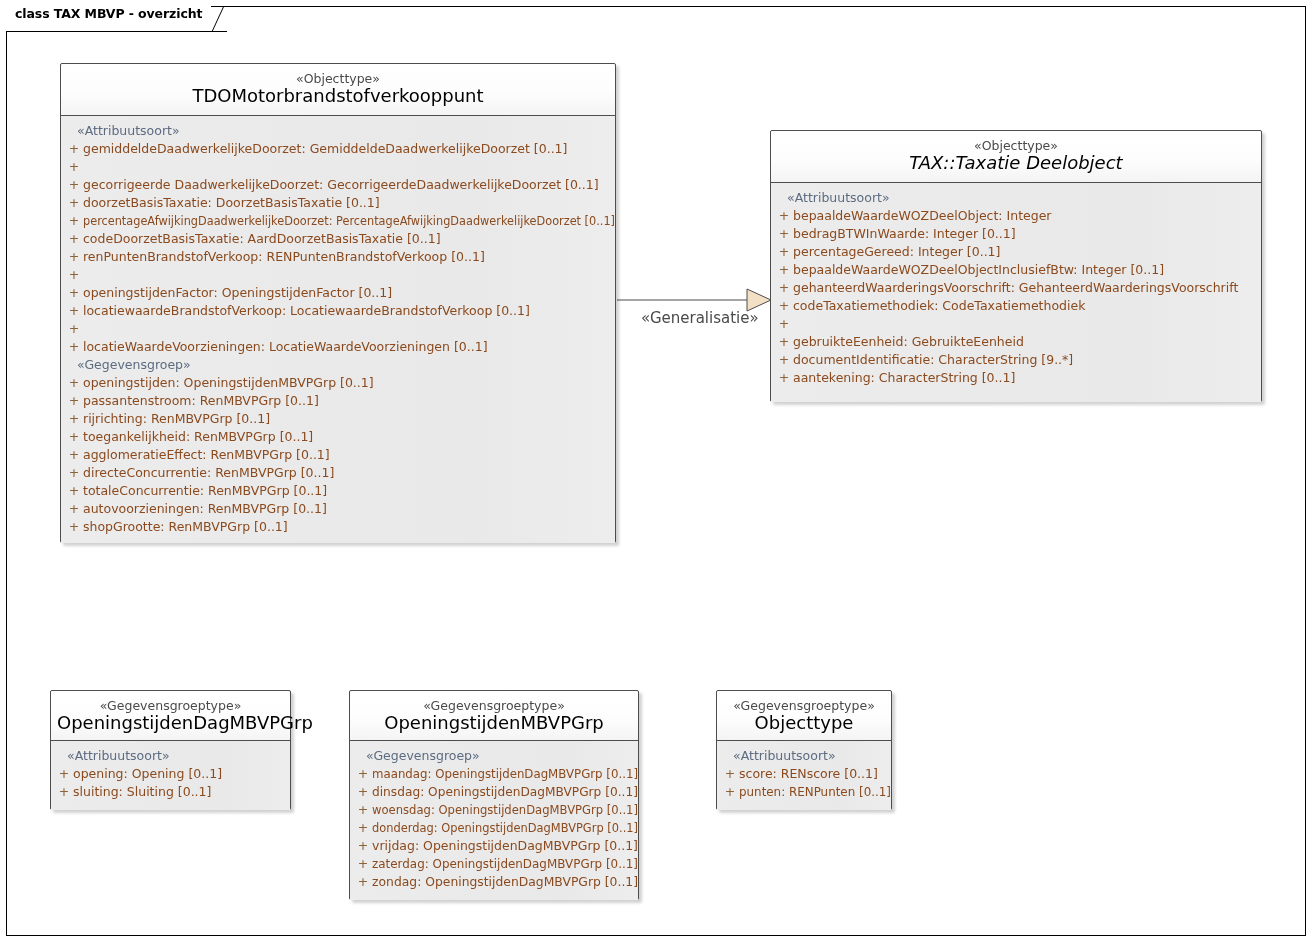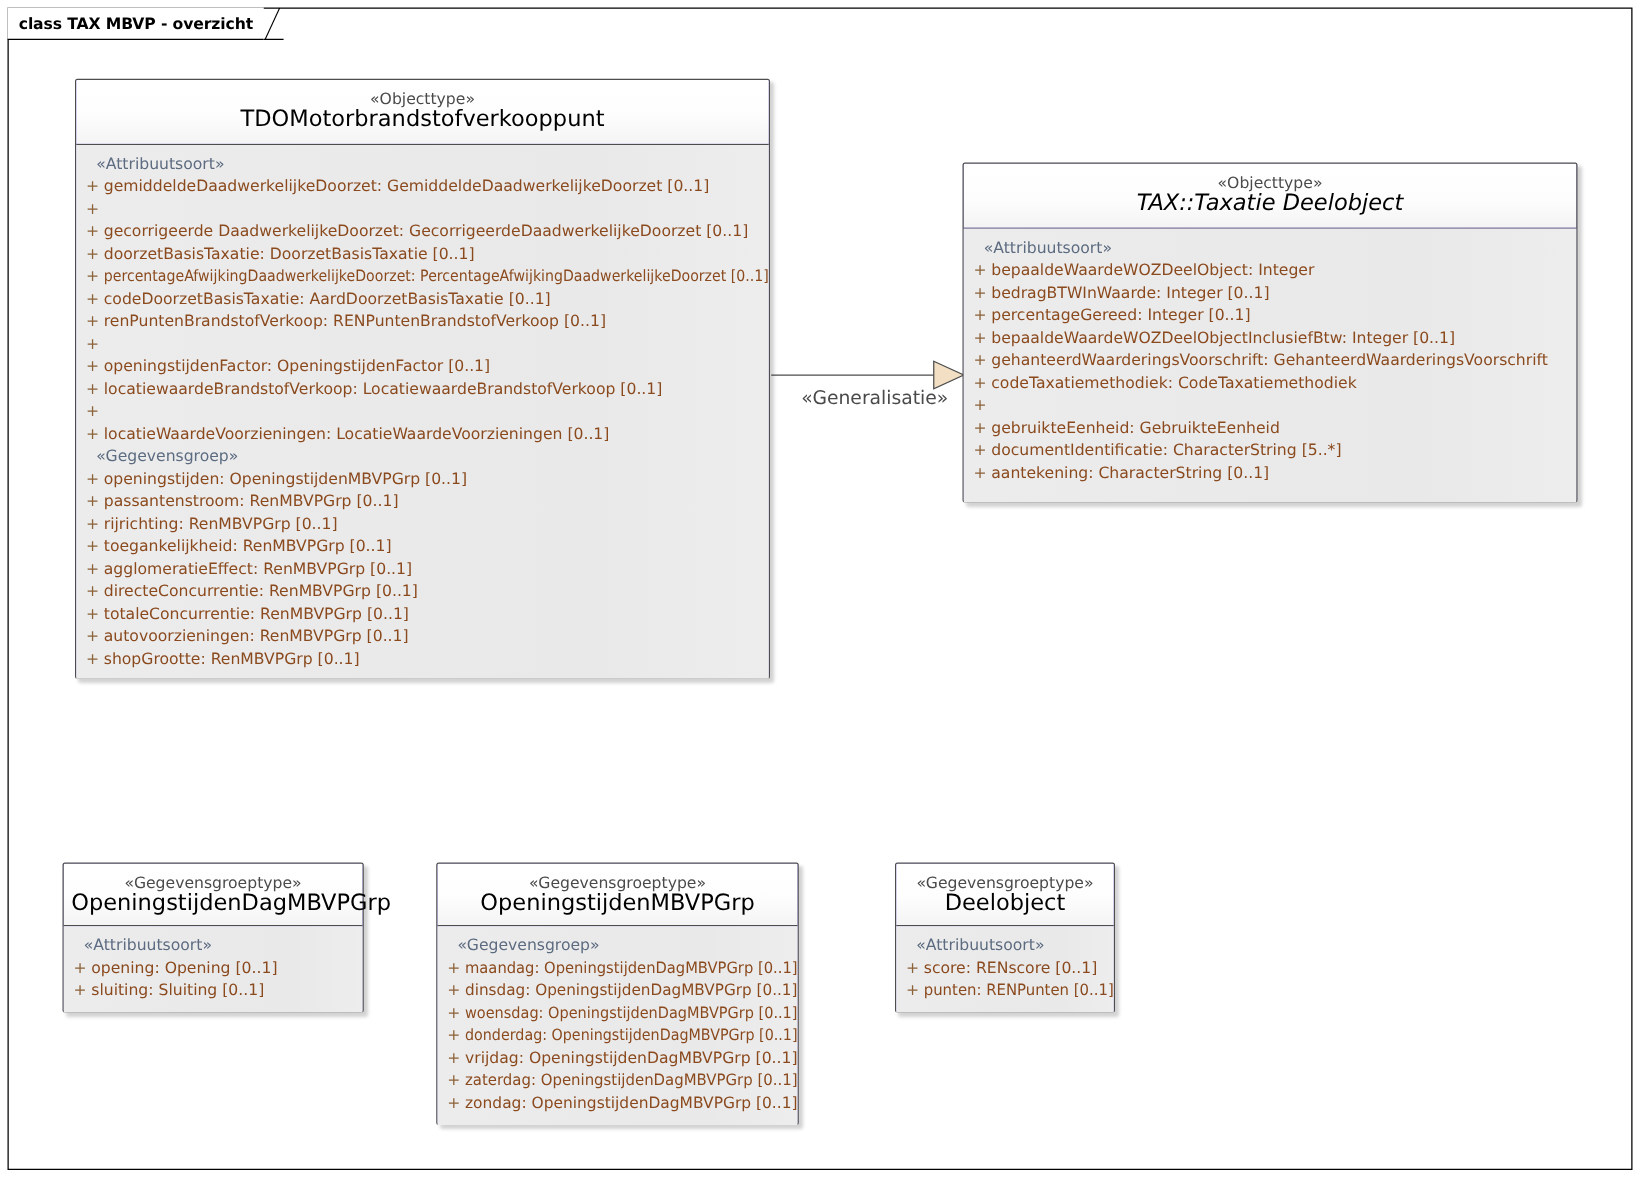--- a/index.html
+++ b/index.html
@@ -46,21 +46,20 @@
     align-items: center;
     z-index: 5;
   }
   .title-tab-body {
     height: 26px;
     box-sizing: border-box;
     border-right: none;
     background: #ffffff;
     padding: 0 9px 0 9px;
     display: flex;
-    align-items: center;
     border-bottom: 1px solid #000000;
   }
   .title-tab-text {
     font-size: 12.5px;
     font-weight: bold;
     color: #000000;
     white-space: nowrap;
     letter-spacing: -0.1px;
   }
   .title-tab-slant {
@@ -87,21 +86,21 @@
     width: 16px;
     height: 1px;
     background: #000000;
   }
 
   
   .uml-class {
     position: absolute;
     box-sizing: border-box;
     border: 1px solid #4d4d4d;
-    background: #c4b5fd;
+    background: #1d4ed8;
     box-shadow: 3px 3px 3px rgba(0,0,0,0.18);
     border-radius: 2px;
   }
   .uml-header {
     box-sizing: border-box;
     background: linear-gradient(to bottom, #ffffff 0%, #fdfdfd 55%, #f4f4f4 100%);
     border-bottom: 1px solid #4d4d4d;
     text-align: center;
     padding: 7px 6px 8px 6px;
     border-radius: 1px 1px 0 0;
@@ -317,21 +316,21 @@
         </div>
         <div class="attr-row">
           <span class="attr-vis">+</span>
         </div>
         <div class="attr-row">
           <span class="attr-vis">+</span>
           <span class="attr-text">gebruikteEenheid: GebruikteEenheid</span>
         </div>
         <div class="attr-row">
           <span class="attr-vis">+</span>
-          <span class="attr-text">documentIdentificatie: CharacterString [5..*]</span>
+          <span class="attr-text">documentIdentificatie: CharacterString [9..*]</span>
         </div>
         <div class="attr-row">
           <span class="attr-vis">+</span>
           <span class="attr-text">aantekening: CharacterString [0..1]</span>
         </div>
       </div>
   </div>
 
   <div class="uml-class" id="cls-otdag" style="left:50px; top:690px; width:241px; height:120px;">
     <div class="uml-header" style="height:50px;">
@@ -385,21 +384,21 @@
         <div class="attr-row">
           <span class="attr-vis">+</span>
           <span class="attr-text squeeze" style="transform: scaleX(0.988503);">zondag: OpeningstijdenDagMBVPGrp [0..1]</span>
         </div>
       </div>
   </div>
 
   <div class="uml-class" id="cls-ren" style="left:716px; top:690px; width:176px; height:120px;">
     <div class="uml-header" style="height:50px;">
       <div class="uml-stereotype">«Gegevensgroeptype»</div>
-      <div class="uml-name">Deelobject</div>
+      <div class="uml-name">Objecttype</div>
     </div>
     <div class="uml-compartment" id="cmp-ren" style="height:69px;">
         <div class="compartment-stereo">«Attribuutsoort»</div>
         <div class="attr-row">
           <span class="attr-vis">+</span>
           <span class="attr-text">score: RENscore [0..1]</span>
         </div>
         <div class="attr-row">
           <span class="attr-vis">+</span>
           <span class="attr-text squeeze" style="transform: scaleX(0.951952);">punten: RENPunten [0..1]</span>

